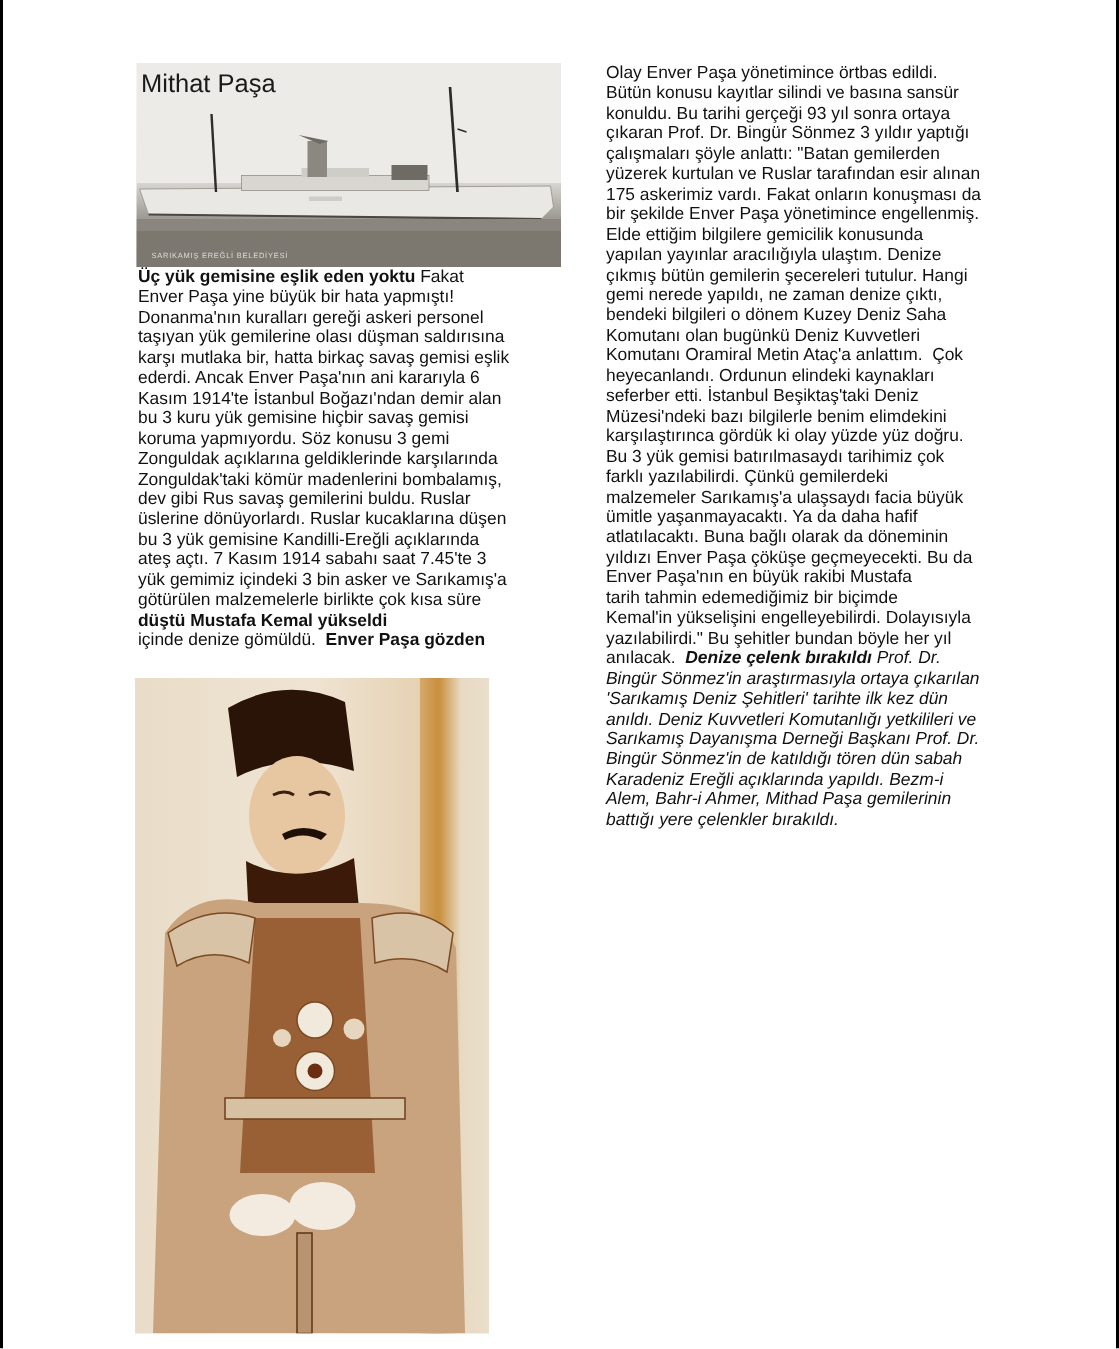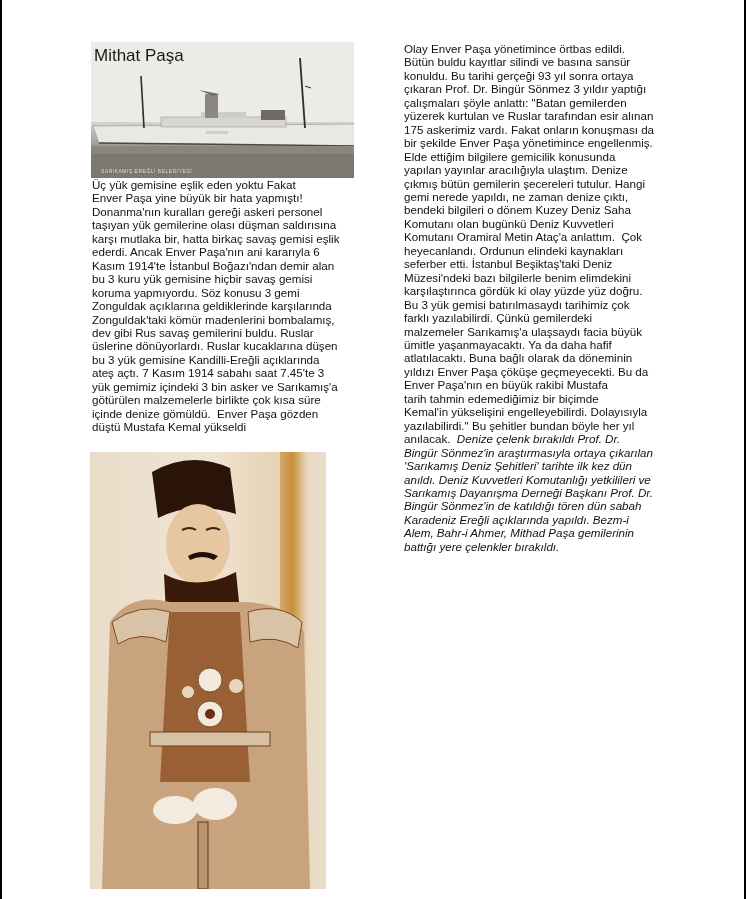--- a/index.html
+++ b/index.html
@@ -4,39 +4,39 @@
 <style>
   html, body { margin:0; padding:0; }
   body {
     width:746px; height:899px; background:#ffffff; position:relative; overflow:hidden;
     font-family: "Liberation Sans", sans-serif; color:#111;
   }
   .border-left { position:absolute; left:0; top:0; width:2px; height:899px; background:#000; }
   .border-right { position:absolute; left:744px; top:0; width:2px; height:899px; background:#000; }
 
   .ship-photo {
-    position:absolute; left:91px; top:42px; width:263px; height:136px;
+    position:absolute; left:91px; top:42px; width:283px; height:136px;
     background: linear-gradient(180deg, #eeeeec 0%, #e4e3e0 45%, #d9d8d4 58%, #b9b6b0 68%, #8f8b85 80%, #7a766f 100%);
     overflow:hidden;
   }
   .ship-title {
     position:absolute; left:3px; top:4px; font-size:17px; color:#1a1a1a;
     font-family:"Liberation Sans", sans-serif;
   }
   .ship-svg { position:absolute; left:0; top:0; }
   .ship-credit {
     position:absolute; left:10px; bottom:4px; font-size:5px; color:#ddd; letter-spacing:0.5px;
   }
 
   .text-block {
     position:absolute; font-size:11.6px; line-height:13.45px; color:#111;
   }
   .left-text { left:92px; top:178px; width:292px; }
   .right-text { left:404px; top:42px; width:300px; }
-  .text-block b { font-weight:normal; }
+  .text-block b { font-weight:bold; }
   .text-block i { font-style:italic; }
   .line { display:block; white-space:nowrap; }
 
   .portrait {
     position:absolute; left:90px; top:452px; width:236px; height:437px; overflow:hidden;
     background: linear-gradient(90deg, #e9ddc9 0%, #efe4d3 50%, #e6d2b4 80%, #c9913f 86%, #e8d9c2 92%, #eadfcc 100%);
   }
 </style>
 </head>
 <body>
@@ -83,22 +83,22 @@
   <span class="line">bu 3 kuru yük gemisine hiçbir savaş gemisi</span>
   <span class="line">koruma yapmıyordu. Söz konusu 3 gemi</span>
   <span class="line">Zonguldak açıklarına geldiklerinde karşılarında</span>
   <span class="line">Zonguldak'taki kömür madenlerini bombalamış,</span>
   <span class="line">dev gibi Rus savaş gemilerini buldu. Ruslar</span>
   <span class="line">üslerine dönüyorlardı. Ruslar kucaklarına düşen</span>
   <span class="line">bu 3 yük gemisine Kandilli-Ereğli açıklarında</span>
   <span class="line">ateş açtı. 7 Kasım 1914 sabahı saat 7.45'te 3</span>
   <span class="line">yük gemimiz içindeki 3 bin asker ve Sarıkamış'a</span>
   <span class="line">götürülen malzemelerle birlikte çok kısa süre</span>
+  <span class="line"><b>düştü Mustafa Kemal yükseldi</b></span>
   <span class="line"><span style="white-space:pre">içinde denize gömüldü.  </span><b>Enver Paşa gözden</b></span>
-  <span class="line"><b>düştü Mustafa Kemal yükseldi</b></span>
 </div>
 
 <div class="portrait">
   <svg width="236" height="437">
 
     <rect x="190" y="0" width="12" height="437" fill="#c98a36" opacity="0.55"></rect>
 
     <path d="M62 20 Q100 -2 140 16 L146 62 Q104 48 68 66 Z" fill="#2a1408"></path>
 
     <ellipse cx="108" cy="92" rx="32" ry="40" fill="#e7c7a2"></ellipse>
@@ -124,21 +124,21 @@
 
     <ellipse cx="85" cy="358" rx="22" ry="14" fill="#f3ebe0"></ellipse>
     <ellipse cx="125" cy="352" rx="22" ry="16" fill="#f3ebe0"></ellipse>
 
     <rect x="108" y="370" width="10" height="67" fill="#b89570" stroke="#5c3416"></rect>
   </svg>
 </div>
 
 <div class="text-block right-text">
   <span class="line">Olay Enver Paşa yönetimince örtbas edildi.</span>
-  <span class="line">Bütün buldu kayıtlar silindi ve basına sansür</span>
+  <span class="line">Bütün konusu kayıtlar silindi ve basına sansür</span>
   <span class="line">konuldu. Bu tarihi gerçeği 93 yıl sonra ortaya</span>
   <span class="line">çıkaran Prof. Dr. Bingür Sönmez 3 yıldır yaptığı</span>
   <span class="line">çalışmaları şöyle anlattı: "Batan gemilerden</span>
   <span class="line">yüzerek kurtulan ve Ruslar tarafından esir alınan</span>
   <span class="line">175 askerimiz vardı. Fakat onların konuşması da</span>
   <span class="line">bir şekilde Enver Paşa yönetimince engellenmiş.</span>
   <span class="line">Elde ettiğim bilgilere gemicilik konusunda</span>
   <span class="line">yapılan yayınlar aracılığıyla ulaştım. Denize</span>
   <span class="line">çıkmış bütün gemilerin şecereleri tutulur. Hangi</span>
   <span class="line">gemi nerede yapıldı, ne zaman denize çıktı,</span>

